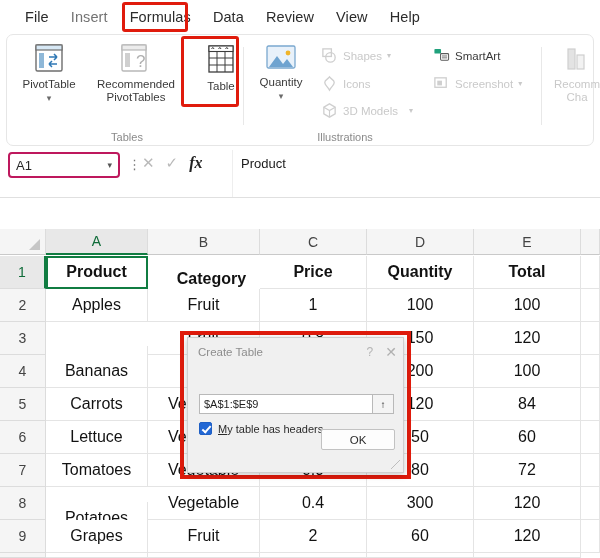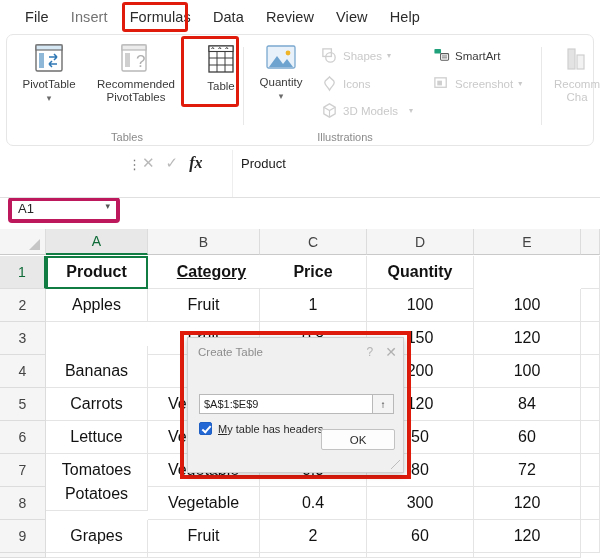--- a/index.html
+++ b/index.html
@@ -55,22 +55,22 @@
 
   .table-highlight {
     position:absolute; left:181px; top:36px; width:58px; height:71px;
     border:3px solid #e01b0c; border-radius:3px; pointer-events:none;
   }
 
   
   .fbar { position:absolute; left:0; top:150px; width:600px; height:34px; background:#fff; }
   .namebox {
     position:absolute; left:8px; top:2px; width:112px; height:26px;
-    border:4px solid #be185d; border-radius:4px; background:#fff;
-    display:flex; padding:0 6px; font-size:13px; color:#262626;margin-top:45px;
+    border:2px solid #be185d; border-radius:4px; background:#fff;
+    display:flex; align-items:center; padding:0 6px; font-size:13px; color:#262626;
   }
   .namebox .nb-chev { margin-left:auto; font-size:9px; color:#555; }
   .dots { position:absolute; left:128px; top:7px; font-size:13px; color:#777; letter-spacing:0; }
   .fb-icons { position:absolute; left:142px; top:4px; display:flex; align-items:center; gap:11px; }
   .fb-icons span { font-size:15px; color:#b9b9b9; }
   .fb-icons .fx { color:#222; font-style:italic; font-weight:bold; font-family:"Liberation Serif", serif; font-size:16px; }
   .fcontent {
     position:absolute; left:232px; top:0px; width:368px; height:47px;
     background:#fff; border-left:1px solid #eee;
     padding:6px 8px; font-size:13px; color:#1a1a1a;
@@ -322,23 +322,24 @@
 
     <div class="colhdr sel" style="left:46px;  width:102px;">A</div>
     <div class="colhdr" style="left:148px; width:112px;">B</div>
     <div class="colhdr" style="left:260px; width:107px;">C</div>
     <div class="colhdr" style="left:367px; width:107px;">D</div>
     <div class="colhdr" style="left:474px; width:107px;">E</div>
     <div class="colhdr" style="left:581px; width:19px;"></div>
 
     <div class="rowhdr sel" style="top:27px;">1</div>
     <div class="cell hdrrow c-center active" style="left:46px;  top:27px;  width:102px;">Product</div>
-    <div class="cell hdrrow c-center" style="left:148px; top:27px;  width:128px;text-decoration:underline;">Category</div>
+    <div class="cell hdrrow c-center" style="left:148px; top:34px;  width:128px;">Category</div>
     <div class="cell hdrrow c-center" style="left:260px; top:27px;  width:107px;">Price</div>
     <div class="cell hdrrow c-center" style="left:367px; top:27px;  width:107px;">Quantity</div>
+    <div class="cell hdrrow c-center" style="left:474px; top:27px;  width:107px;">Total</div>
     <div class="cell" style="left:581px; top:27px; width:19px;"></div>
 
     <div class="rowhdr" style="top:60px;">2</div>
     <div class="cell c-center" style="left:46px;  top:60px;  width:102px;">Apples</div>
     <div class="cell c-center" style="left:148px; top:60px;  width:112px;">Fruit</div>
     <div class="cell c-center" style="left:260px; top:60px;  width:107px;">1</div>
     <div class="cell c-center" style="left:367px; top:60px;  width:107px;">100</div>
     <div class="cell c-center" style="left:474px; top:60px;  width:107px;">100</div>
     <div class="cell" style="left:581px; top:60px; width:19px;"></div>
 
@@ -376,21 +377,21 @@
 
     <div class="rowhdr" style="top:225px;">7</div>
     <div class="cell c-center" style="left:46px;  top:225px; width:102px;">Tomatoes</div>
     <div class="cell c-center" style="left:148px; top:225px; width:112px;">Vegetable</div>
     <div class="cell c-center" style="left:260px; top:225px; width:107px;">0.9</div>
     <div class="cell c-center" style="left:367px; top:225px; width:107px;">80</div>
     <div class="cell c-center" style="left:474px; top:225px; width:107px;">72</div>
     <div class="cell" style="left:581px; top:225px; width:19px;"></div>
 
     <div class="rowhdr" style="top:258px;">8</div>
-    <div class="cell c-center" style="left:46px;  top:249px; width:102px;text-align:center;">Potatoes</div>
+    <div class="cell c-center" style="left:46px;  top:273px; width:102px;text-align:center;">Potatoes</div>
     <div class="cell c-center" style="left:148px; top:258px; width:112px;">Vegetable</div>
     <div class="cell c-center" style="left:260px; top:258px; width:107px;">0.4</div>
     <div class="cell c-center" style="left:367px; top:258px; width:107px;">300</div>
     <div class="cell c-center" style="left:474px; top:258px; width:107px;">120</div>
     <div class="cell" style="left:581px; top:258px; width:19px;"></div>
 
     <div class="rowhdr" style="top:291px;">9</div>
     <div class="cell c-center" style="left:46px;  top:291px; width:102px;">Grapes</div>
     <div class="cell c-center" style="left:148px; top:291px; width:112px;">Fruit</div>
     <div class="cell c-center" style="left:260px; top:291px; width:107px;">2</div>

